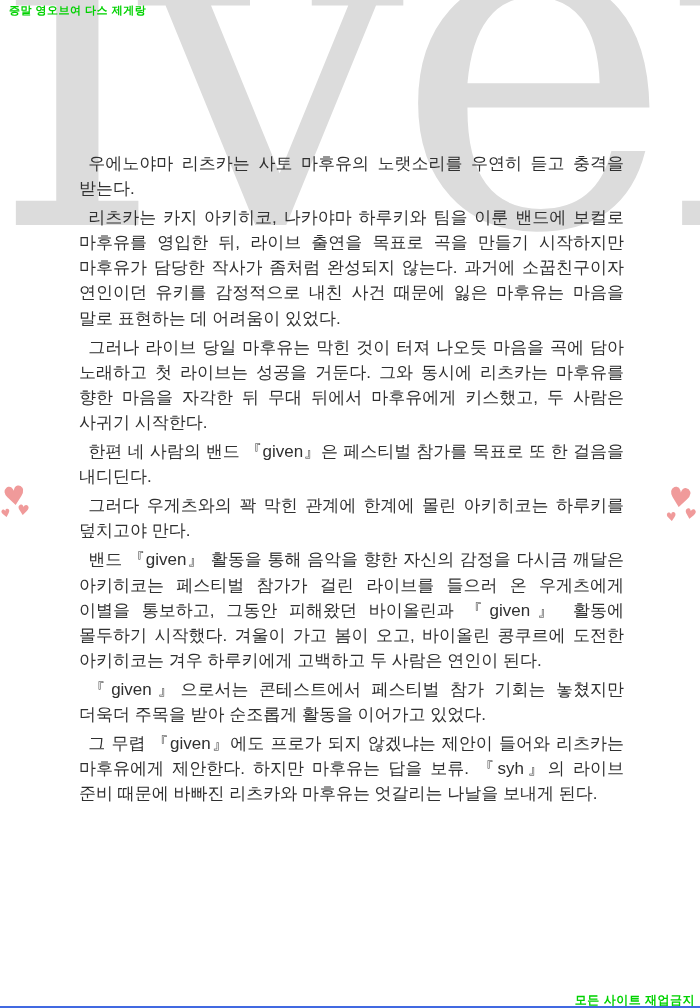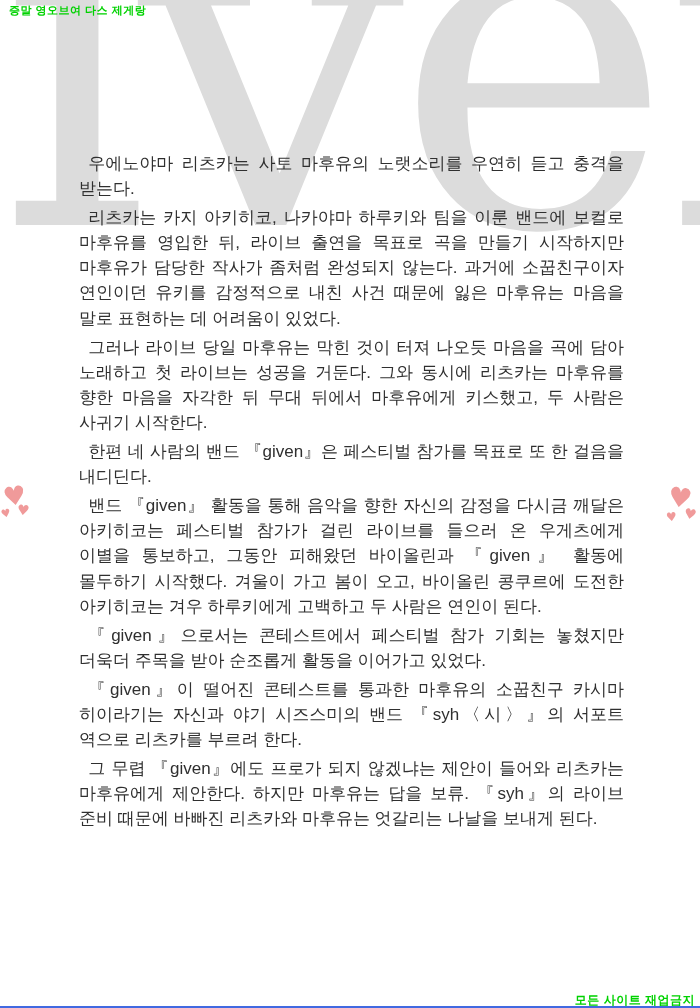--- a/index.html
+++ b/index.html
@@ -105,23 +105,23 @@
   <span class="heart heart-l-sm2">♥</span>
   <span class="heart heart-r-big">♥</span>
   <span class="heart heart-r-sm1">♥</span>
   <span class="heart heart-r-sm2">♥</span>
 
   <div class="synopsis">
     <p>우에노야마 리츠카는 사토 마후유의 노랫소리를 우연히 듣고 충격을 받는다.</p>
     <p>리츠카는 카지 아키히코, 나카야마 하루키와 팀을 이룬 밴드에 보컬로 마후유를 영입한 뒤, 라이브 출연을 목표로 곡을 만들기 시작하지만 마후유가 담당한 작사가 좀처럼 완성되지 않는다. 과거에 소꿉친구이자 연인이던 유키를 감정적으로 내친 사건 때문에 잃은 마후유는 마음을 말로 표현하는 데 어려움이 있었다.</p>
     <p>그러나 라이브 당일 마후유는 막힌 것이 터져 나오듯 마음을 곡에 담아 노래하고 첫 라이브는 성공을 거둔다. 그와 동시에 리츠카는 마후유를 향한 마음을 자각한 뒤 무대 뒤에서 마후유에게 키스했고, 두 사람은 사귀기 시작한다.</p>
     <p>한편 네 사람의 밴드 『given』은 페스티벌 참가를 목표로 또 한 걸음을 내디딘다.</p>
+    <p>그러다 우게츠와의 꽉 막힌 관계에 한계에 몰린 아키히코는 하루키를 덮치고야 만다.</p>
     <p>밴드 『given』 활동을 통해 음악을 향한 자신의 감정을 다시금 깨달은 아키히코는 페스티벌 참가가 걸린 라이브를 들으러 온 우게츠에게 이별을 통보하고, 그동안 피해왔던 바이올린과 『given』 활동에 몰두하기 시작했다. 겨울이 가고 봄이 오고, 바이올린 콩쿠르에 도전한 아키히코는 겨우 하루키에게 고백하고 두 사람은 연인이 된다.</p>
     <p>『given』으로서는 콘테스트에서 페스티벌 참가 기회는 놓쳤지만 더욱더 주목을 받아 순조롭게 활동을 이어가고 있었다.</p>
-    <p>『given』이 떨어진 콘테스트를 통과한 마후유의 소꿉친구 카시마 히이라기는 자신과 야기 시즈스미의 밴드 『syh〈시〉』의 서포트 역으로 리츠카를 부르려 한다.</p>
     <p>그 무렵 『given』에도 프로가 되지 않겠냐는 제안이 들어와 리츠카는 마후유에게 제안한다. 하지만 마후유는 답을 보류. 『syh』의 라이브 준비 때문에 바빠진 리츠카와 마후유는 엇갈리는 나날을 보내게 된다.</p>
 
   </div>
 
   <div class="stamp stamp-bottom-right">모든 사이트 재업금지</div>
 
   <div class="bottom-line"></div>
 
 </div>
 

